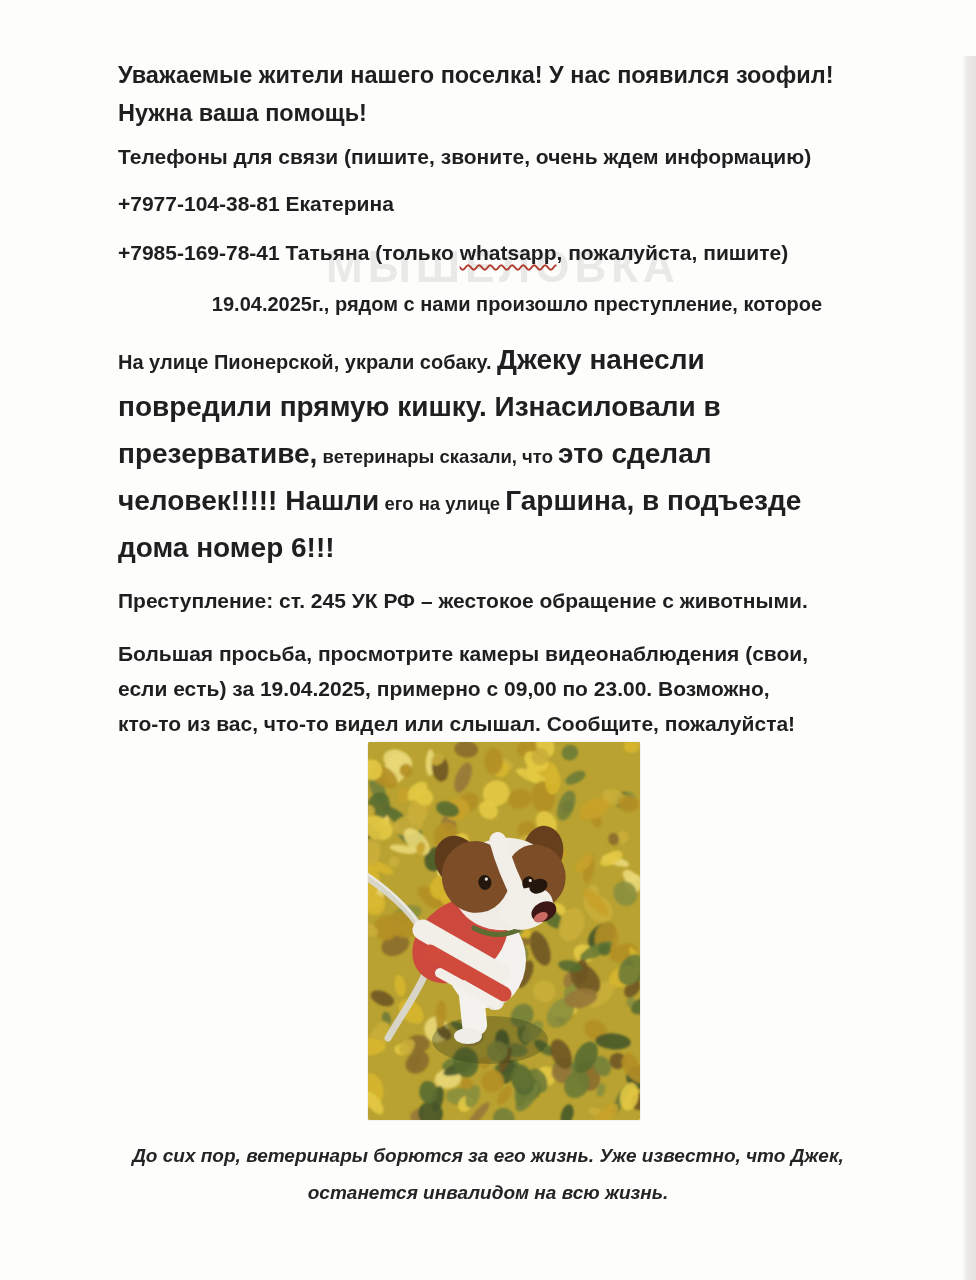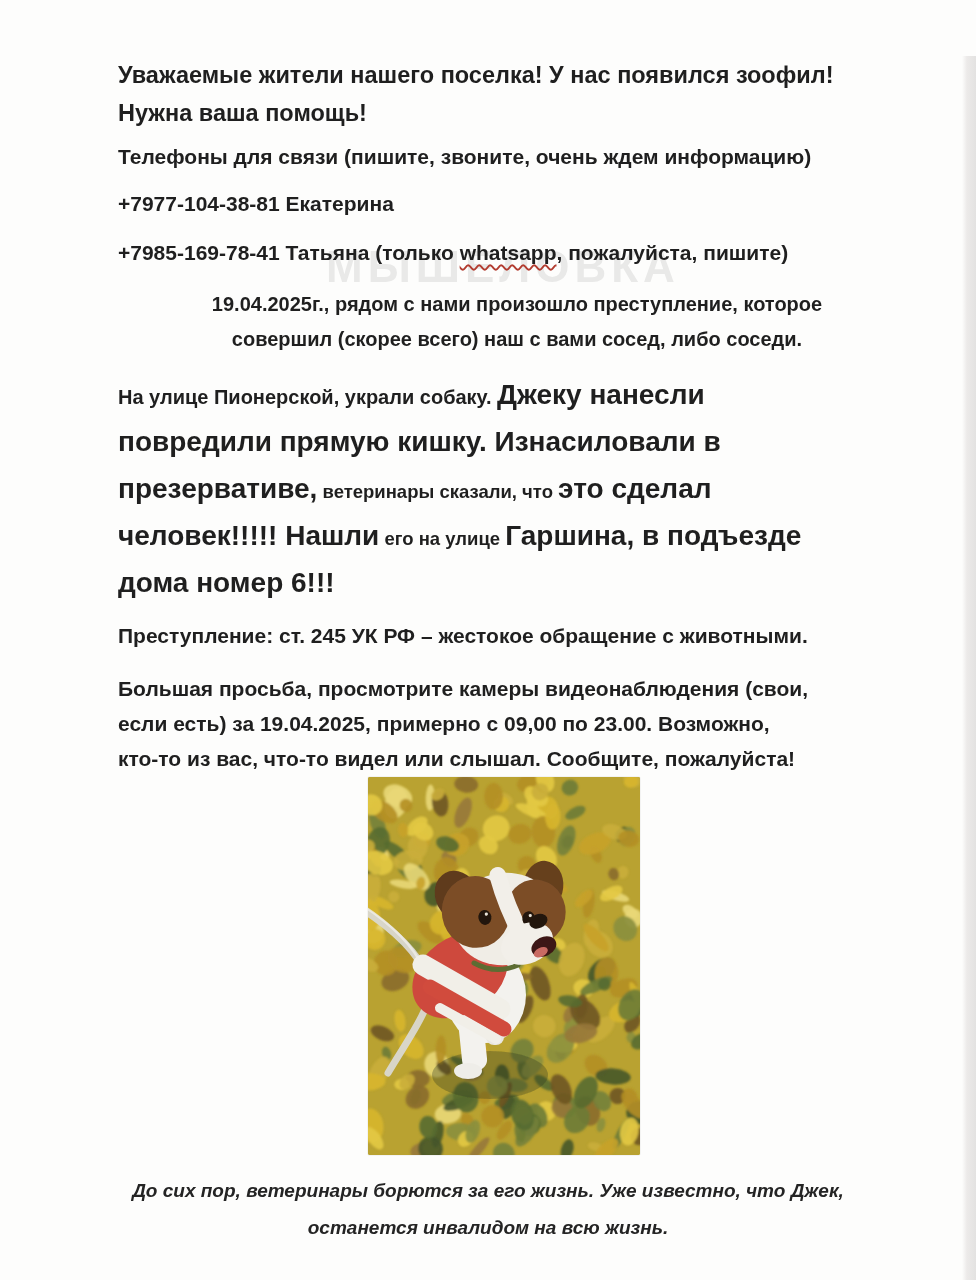--- a/index.html
+++ b/index.html
@@ -63,21 +63,20 @@
   </div>
 
   <div class="contacts-intro tb">Телефоны для связи (пишите, звоните, очень ждем информацию)</div>
 
   <div class="phone1 tb">+7977-104-38-81 Екатерина</div>
 
   <div class="phone2 tb"><span>+7985-169-78-41 Татьяна (только </span><span class="wavy">whatsapp</span><span>, пожалуйста, пишите)</span></div>
 
   <div class="incident tb">
     <div>19.04.2025г., рядом с нами произошло преступление, которое</div>
-    <div>совершил (скорее всего) наш с вами сосед, либо соседи.</div>
   </div>
 
   <div class="crime tb">
     <div><span class="seg-n">На улице Пионерской, украли собаку. </span><span class="seg-b">Джеку нанесли</span></div>
     <div><span class="seg-b">повредили прямую кишку. Изнасиловали в</span></div>
     <div><span class="seg-b">презервативе,</span><span class="seg-s"> ветеринары сказали, что </span><span class="seg-b">это сделал</span></div>
     <div><span class="seg-b">человек!!!!! Нашли</span><span class="seg-s"> его на улице </span><span class="seg-b">Гаршина, в подъезде</span></div>
     <div><span class="seg-b">дома номер 6!!!</span></div>
   </div>
 

